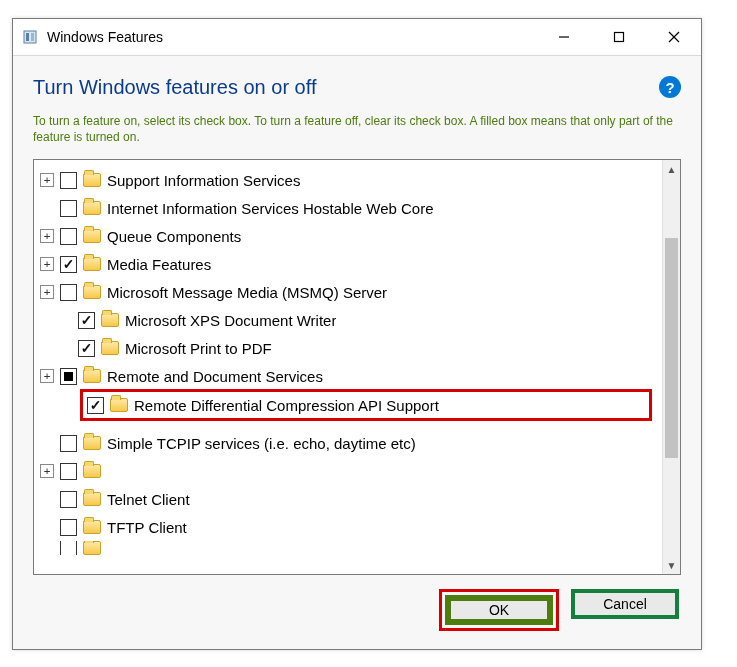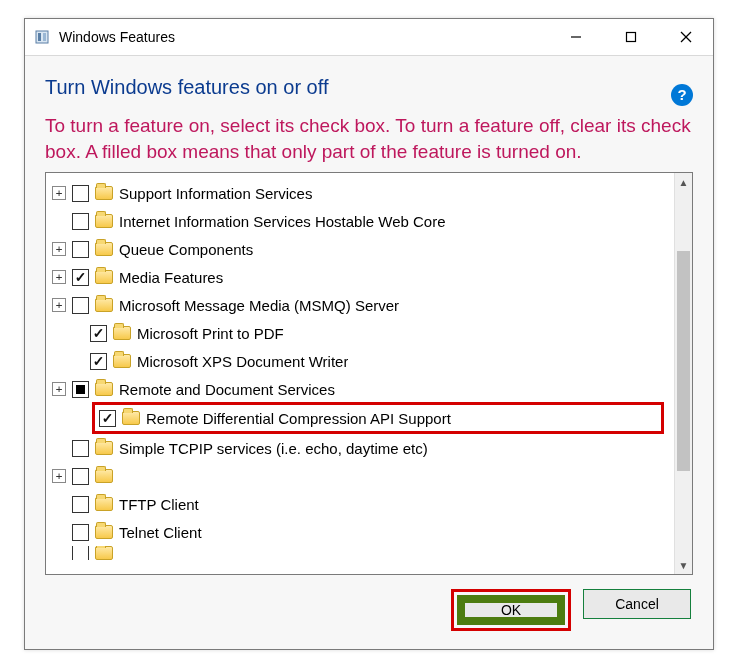--- a/index.html
+++ b/index.html
@@ -5,21 +5,21 @@
   * { box-sizing: border-box; }
   html, body { margin:0; padding:0; }
   body {
     font-family: "Segoe UI", Tahoma, sans-serif;
     background:#fff;
     width:737px; height:667px;
     position:relative;
   }
   
   .window {
-    position:absolute; left:24px; top:18px;
+    position:absolute; left:12px; top:18px;
     width:690px; height:632px;
     background:#fff;
     border:1px solid #7a7a7a;
     box-shadow:0 0 4px rgba(0,0,0,.15);
   }
   
   .titlebar {
     height:36px;
     display:flex; align-items:center;
     padding:0 0 0 8px;
@@ -31,35 +31,35 @@
   .win-btn { width:55px; height:36px; display:flex; align-items:center; justify-content:center; }
   
   .sep { height:1px; background:#d9d9d9; }
   
   .content {
     padding:14px 20px 4px 20px;
     background:#f7f7f7;
     height:calc(100% - 37px);
     display:flex; flex-direction:column;
   }
-  .header-row { display:flex; align-items:center; }
+  .header-row { display:flex; align-items:flex-start; }
   .heading {
     font-size:20px; color:#0b3b8f;
     margin:6px 0 14px 0; flex:1;
   }
   .help-icon {
     width:22px; height:22px; border-radius:50%;
     background:#0078d7; color:#fff;
     display:flex; align-items:center; justify-content:center;
     font-weight:bold; font-size:15px;
     margin-top:6px;
   }
   .desc {
-    font-size:19px; color:#be185d; line-height:1.35;
-    margin:0 0 8px 0;
+    font-size:12px; color:#4d7c0f; line-height:1.35;
+    margin:0 0 14px 0;
   }
   
   .tree-box {
     flex:1; background:#fff;
     border:1px solid #7a7a7a;
     display:flex;
     overflow:hidden;
   }
   .tree-items {
     flex:1; padding:6px 0 2px 0;
@@ -105,21 +105,21 @@
   }
   .folder::before{
     content:""; position:absolute; left:0; top:-4px;
     width:8px; height:4px;
     background:#f7d873; border:1px solid #c9a227; border-bottom:none;
     border-radius:2px 2px 0 0;
   }
   .label { white-space:nowrap; overflow:hidden; text-overflow:ellipsis; }
   .row-highlight {
     border:3px solid #d40000;
-    margin:-1px 10px 0 46px;
+    margin:-1px 10px 8px 46px;
     padding-left:4px;
     height:32px;
   }
   .row-highlight .chk, .row-highlight .folder { margin-left:0; }
   
   .scrollbar {
     width:18px; background:#f0f0f0;
     display:flex; flex-direction:column;
     border-left:1px solid #e0e0e0;
   }
@@ -131,25 +131,25 @@
     background:#c2c2c2;
   }
   
   .footer {
     display:flex; justify-content:flex-end; gap:12px;
     padding:14px 2px 14px 0;
   }
   .btn {
     width:108px; height:30px;
     background:#e9e9e9;
-    border:1px solid #15803d;
+    border:4px solid #15803d;
     font-size:14px;
     display:flex; align-items:center; justify-content:center;
   }
-  .btn.primary { border:8px solid #4d7c0f; }
+  .btn.primary { border:6px solid #4d7c0f; }
   .btn-highlight {
     border:3px solid #d40000; padding:3px;
   }
   
   .clipped {
     height:14px !important; overflow:hidden;
   }
 </style>
 </head>
 <body>
@@ -224,28 +224,28 @@
             <span class="expander">+</span>
             <span class="chk "></span>
             <span class="folder"></span>
             <span class="label">Microsoft Message Media (MSMQ) Server</span>
           </div>
           <div class="tree-row">
             <span class="ind"></span>
             <span class="expander empty"></span>
             <span class="chk checked"></span>
             <span class="folder"></span>
+            <span class="label">Microsoft XPS Document Writer</span>
+          </div>
+          <div class="tree-row">
+            <span class="ind"></span>
+            <span class="expander empty"></span>
+            <span class="chk checked"></span>
+            <span class="folder"></span>
             <span class="label">Microsoft Print to PDF</span>
-          </div>
-          <div class="tree-row">
-            <span class="ind"></span>
-            <span class="expander empty"></span>
-            <span class="chk checked"></span>
-            <span class="folder"></span>
-            <span class="label">Microsoft XPS Document Writer</span>
           </div>
           <div class="tree-row">
             <span class="expander">+</span>
             <span class="chk filled"></span>
             <span class="folder"></span>
             <span class="label">Remote and Document Services</span>
           </div>
           <div class="tree-row row-highlight">
             <span class="chk checked"></span>
             <span class="folder"></span>
@@ -259,27 +259,27 @@
           </div>
           <div class="tree-row">
             <span class="expander">+</span>
             <span class="chk "></span>
             <span class="folder"></span>
           </div>
           <div class="tree-row">
             <span class="expander empty"></span>
             <span class="chk "></span>
             <span class="folder"></span>
+            <span class="label">Telnet Client</span>
+          </div>
+          <div class="tree-row">
+            <span class="expander empty"></span>
+            <span class="chk "></span>
+            <span class="folder"></span>
             <span class="label">TFTP Client</span>
-          </div>
-          <div class="tree-row">
-            <span class="expander empty"></span>
-            <span class="chk "></span>
-            <span class="folder"></span>
-            <span class="label">Telnet Client</span>
           </div>
           <div class="tree-row clipped">
             <span class="expander empty"></span>
             <span class="chk "></span>
             <span class="folder"></span>
             <span class="label"></span>
           </div>
         </div>
       <div class="scrollbar">
         <div class="sb-btn">▲</div>

